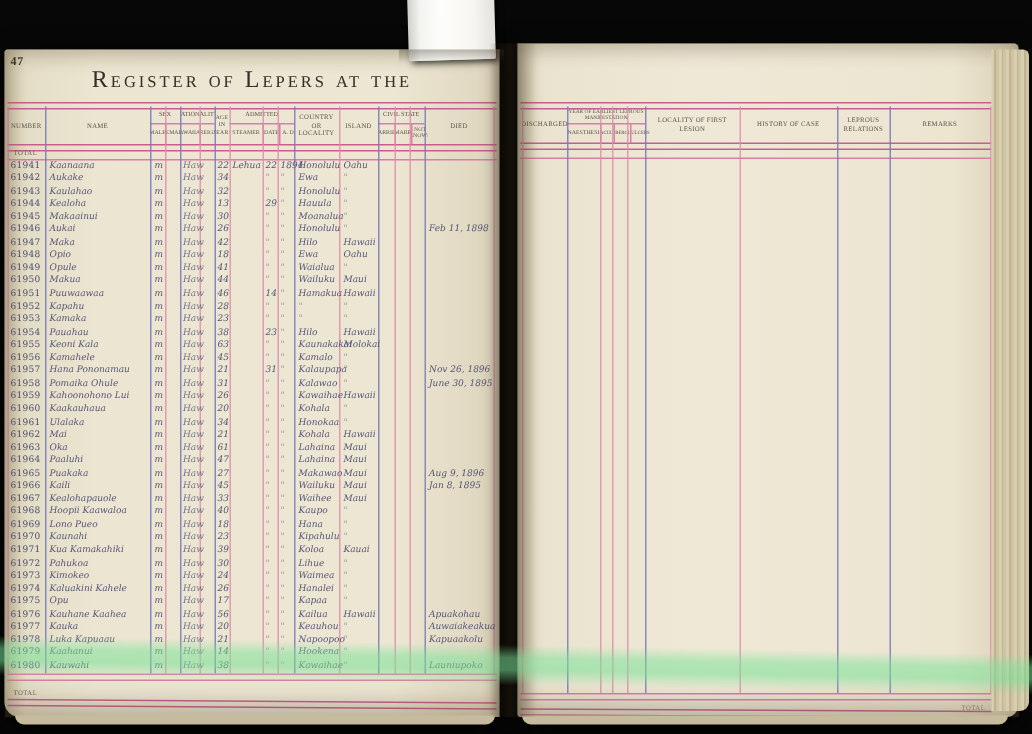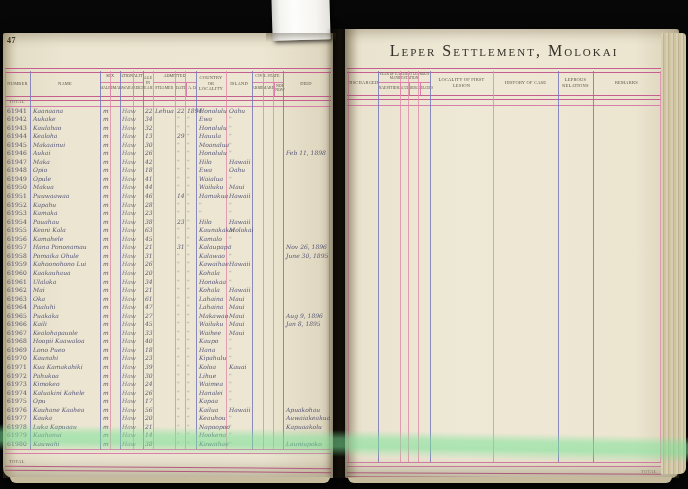--- a/index.html
+++ b/index.html
@@ -79,20 +79,21 @@
 
 <div class="stage">
 
   <div class="sheets l"></div>
   <div class="sheets r"></div>
 
   <div class="bookmark"></div>
 
   <div class="page page-left">
     <div class="pagenum" style="left:4px;top:3px;">47</div>
+    <div class="title" style="top:12px;">Register of Lepers at the</div>
 
     <div class="hrule" style="left:2px;width:326px;top:35px;"></div>
 
     <div class="hl" style="left:2px;width:25px;top:38px;height:25px;">Number</div>
     <div class="hl" style="left:27px;width:70px;top:38px;height:25px;">Name</div>
 
     <div class="grp" style="left:97px;width:20px;top:38px;height:25px;">
       <div class="glabel">Sex</div>
       <div class="gsubs">
         <div class="gsub" style="width:10px;">Male</div>
@@ -611,21 +612,20 @@
       </div>
 
     <div class="hrule1" style="left:2px;width:326px;top:416px;"></div>
     <div class="hrule1" style="left:2px;width:326px;top:420px;"></div>
     <div class="tiny-label" style="left:6px;top:426px;">Total</div>
     <div class="hrule" style="left:2px;width:326px;top:434px;transform:rotate(0.4deg);"></div>
   </div>
 
   <div class="page page-right">
     <div class="pagenum" style="left:322px;top:6px;">47</div>
-    <div class="title" style="top:13px;left:-8px;">Leper Settlement, Molokai</div>
 
     <div class="hrule" style="left:2px;width:314px;top:39px;"></div>
 
     <div class="hl" style="left:3px;width:30px;top:42px;height:24px;">Discharged</div>
 
     <div class="grp" style="left:33px;width:52px;top:42px;height:24px;">
       <div class="glabel" style="font-size:3.6px;">Year of Earliest Leprous Manifestation</div>
       <div class="gsubs">
         <div class="gsub" style="width:22px;">Anaesthesia</div>
         <div class="gsub" style="width:8px;font-size:3.2px;">Maculae</div>

